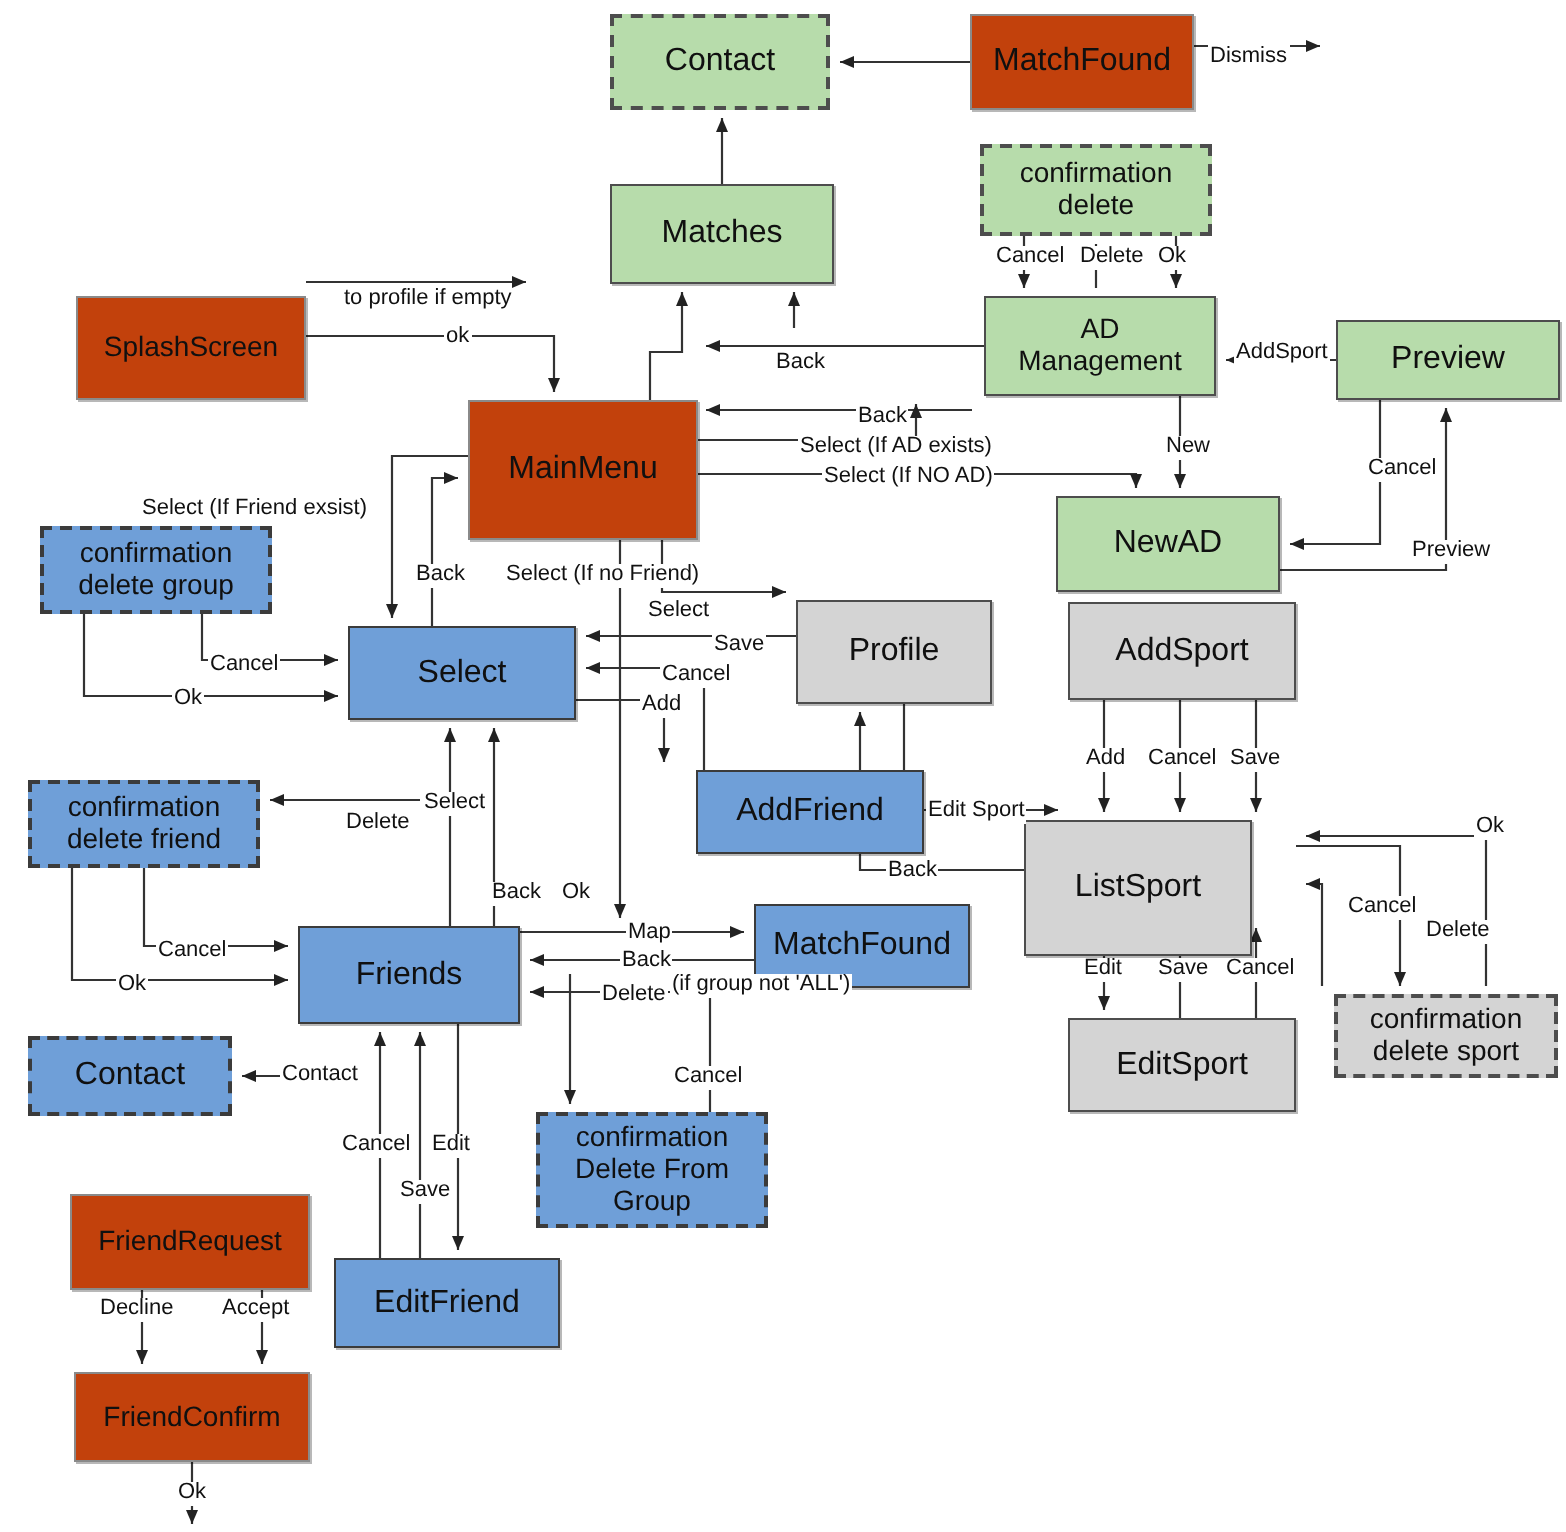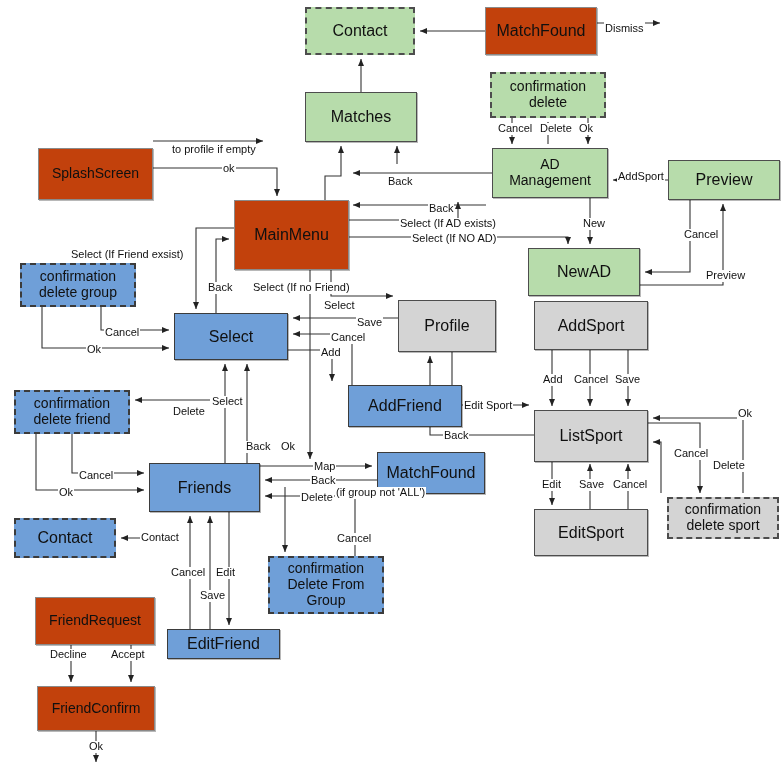--- a/index.html
+++ b/index.html
@@ -176,21 +176,21 @@
       </div>
       <div class="node grey" style="left: 534px; top: 301px; width: 114px; height: 49px; align-items: center;">
         <span class="lbl" style="font-size: 16px;">AddSport</span>
       </div>
       <div class="node blue" style="left: 300px; top: 385px; width: 114px; height: 42px; margin-left: 48px;">
         <span class="lbl" style="font-size: 16px;">AddFriend</span>
       </div>
       <div class="node blue dashed" style="left: 14px; top: 390px; width: 116px; height: 44px;">
         <span class="lbl" style="font-size: 14px;">confirmation<br>delete friend</span>
       </div>
-      <div class="node grey" style="left: 534px; top: 410px; width: 114px; height: 52px;">
+      <div class="node grey" style="left: 512px; top: 410px; width: 114px; height: 68px;">
         <span class="lbl" style="font-size: 16px;">ListSport</span>
       </div>
       <div class="node blue" style="left: 149px; top: 463px; width: 111px; height: 49px;">
         <span class="lbl" style="font-size: 16px;">Friends</span>
       </div>
       <div class="node blue" style="left: 377px; top: 452px; width: 108px; height: 42px;">
         <span class="lbl" style="font-size: 16px;">MatchFound</span>
       </div>
       <div class="node grey dashed" style="left: 667px; top: 497px; width: 112px; height: 42px;">
         <span class="lbl" style="font-size: 14px;">confirmation<br>delete sport</span>
@@ -200,21 +200,21 @@
       </div>
       <div class="node blue dashed" style="left: 14px; top: 518px; width: 102px; height: 40px;">
         <span class="lbl" style="font-size: 16px;">Contact</span>
       </div>
       <div class="node blue dashed" style="left: 268px; top: 556px; width: 116px; height: 58px;">
         <span class="lbl" style="font-size: 14px;">confirmation<br>Delete From<br>Group</span>
       </div>
       <div class="node white" style="left: 35px; top: 597px; width: 120px; height: 48px;">
         <span class="lbl" style="font-size: 14px;">FriendRequest</span>
       </div>
-      <div class="node blue" style="left: 167px; top: 629px; width: 113px; height: 30px;">
+      <div class="node blue" style="left: 167px; top: 629px; width: 113px; height: 45px;">
         <span class="lbl" style="font-size: 16px;">EditFriend</span>
       </div>
       <div class="node white" style="left: 37px; top: 686px; width: 118px; height: 45px;">
         <span class="lbl" style="font-size: 14px;">FriendConfirm</span>
       </div>
     </div>
 
   <div id="labels">
       <div class="edge-label" style="left: 604px; top: 23px;">Dismiss</div>
       <div class="edge-label" style="left: 497px; top: 123px;">Cancel</div>

